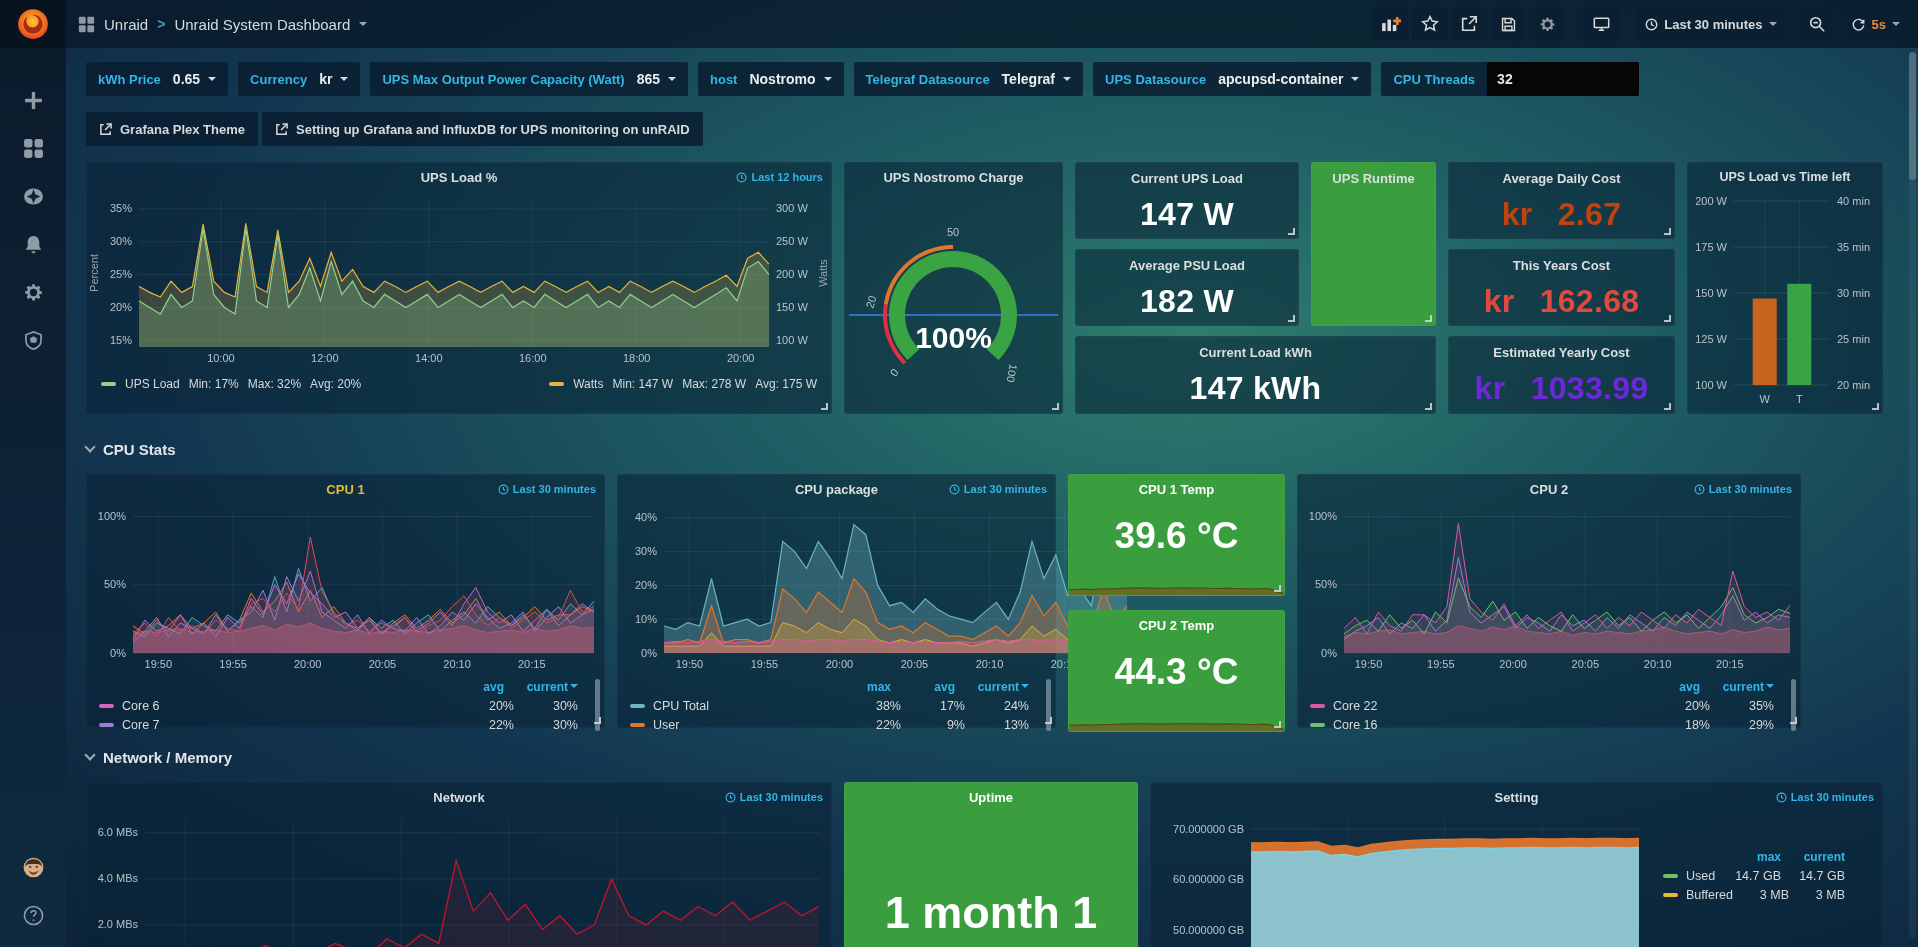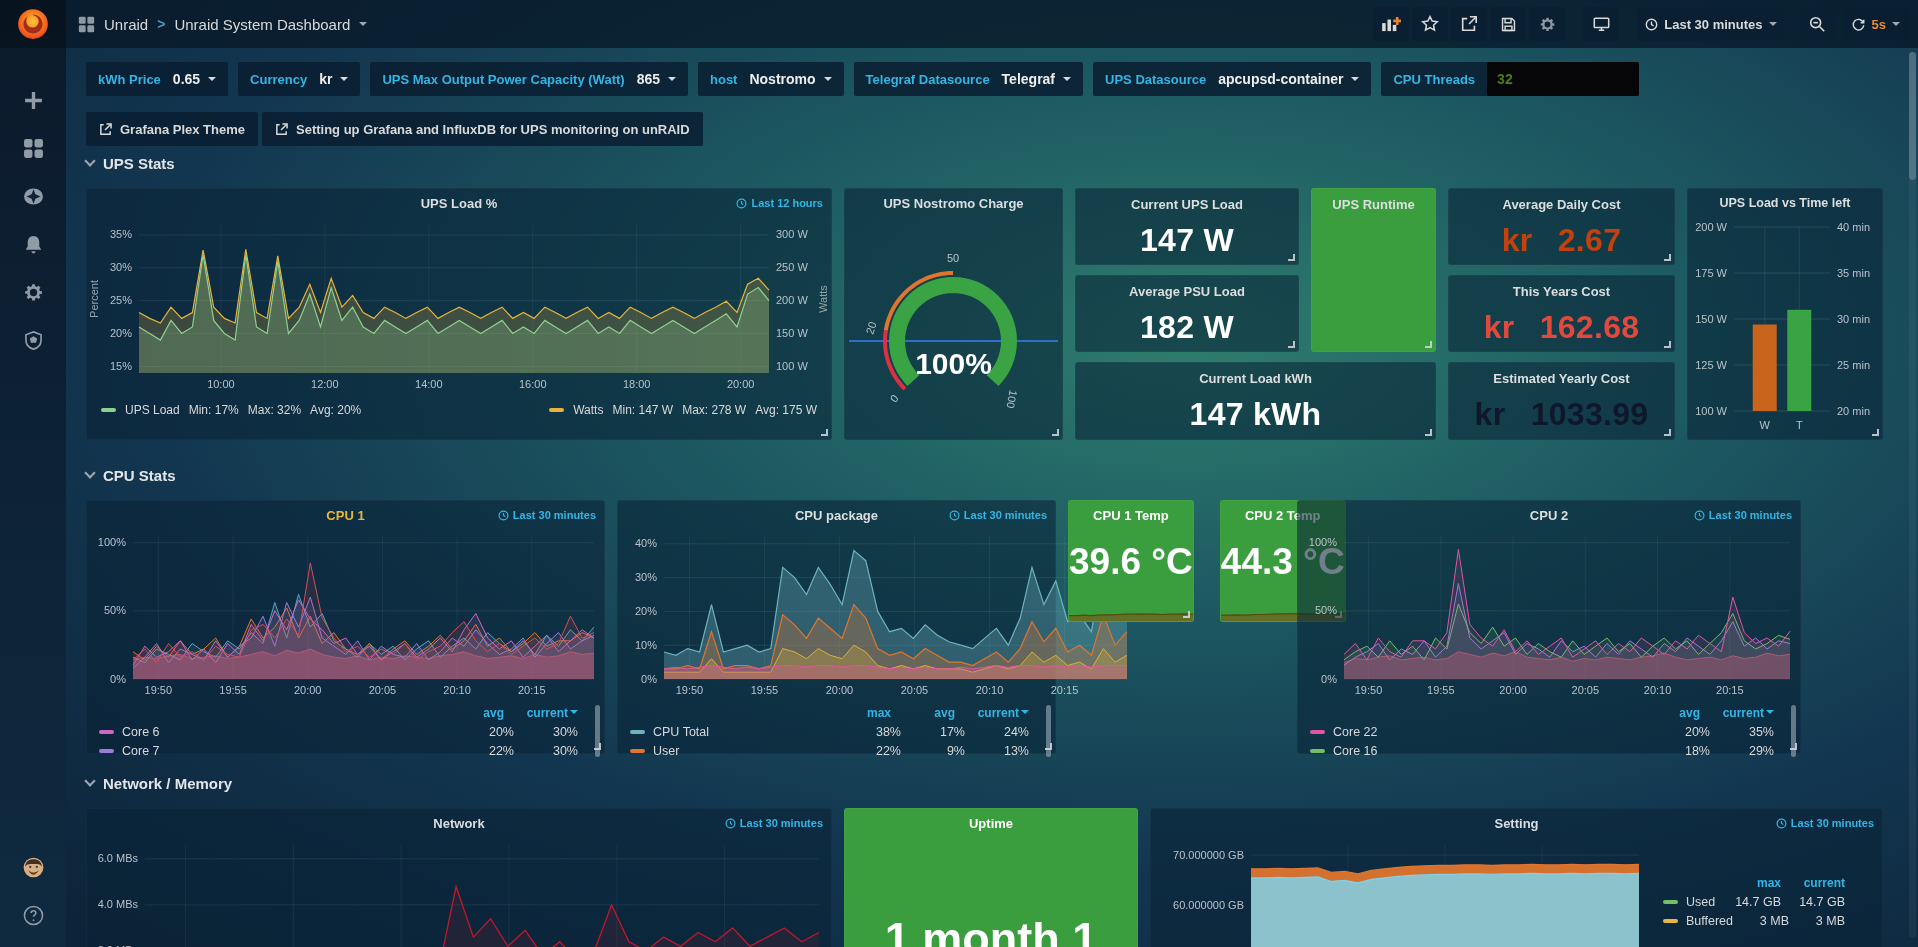--- a/index.html
+++ b/index.html
@@ -30,21 +30,21 @@
   .tile .orange{color:#eb8b2d;}
   .tile-group{display:flex;gap:3px;margin-right:14px;}
   .tile-solo{margin-right:14px;}
   
   .dash{padding:14px 0 0 20px;flex:1;position:relative;}
   .var-row{display:flex;gap:10px;height:42px;align-items:flex-start;}
   .vp{display:flex;align-items:center;height:34px;background:rgba(9,29,48,.85);border-radius:2px;}
   .vl{color:var(--cyan);font-weight:700;font-size:13px;padding:0 12px;}
   .vv{color:#eee;font-weight:700;font-size:14px;display:flex;align-items:center;gap:8px;padding-right:12px;cursor:pointer;}
   .vv .caret{border-top-color:#d8d9da;}
-  .vi{width:152px;height:34px;background:#060608;border:none;border-radius:2px;color:#4d7c0f;font-weight:700;font-size:14px;padding:12px 10px;font-family:"Liberation Sans",sans-serif;outline:none;}
+  .vi{width:152px;height:34px;background:#060608;border:none;border-radius:2px;color:#e5e5e5;font-weight:700;font-size:14px;padding:12px 10px;font-family:"Liberation Sans",sans-serif;outline:none;}
   .links-row{display:flex;gap:4px;height:38px;margin-top:8px;align-items:flex-start;}
   .lnk{height:34px;display:flex;gap:8px;align-items:center;background:rgba(9,29,48,.85);padding:0 13px;border-radius:2px;color:#d8d9da;font-weight:700;font-size:13px;cursor:pointer;}
   .sec{display:flex;align-items:center;gap:9px;height:26px;font-weight:700;font-size:15px;color:#e3e5e8;cursor:pointer;}
   .sec:nth-of-type(1){margin-top:20px;}
   .chev{width:8px;height:8px;border-left:2px solid #9fa8b0;border-bottom:2px solid #9fa8b0;transform:rotate(-45deg);margin-top:-4px;}
   .row{display:flex;gap:12px;margin-top:12px;}
   
   .panel{position:relative;background:rgba(8,34,54,.58);border:1px solid rgba(255,255,255,.03);border-radius:3px;flex-shrink:0;}
   .panel.green{background:var(--green);}
   .p-h{height:28px;display:flex;align-items:center;justify-content:center;position:relative;}
@@ -300,24 +300,20 @@
         <div class="lnk">
           <svg width="13" height="13" viewBox="0 0 14 14" fill="none" stroke="#d8d9da" stroke-width="1.6">
             <path d="M5 2H2v10h10V9"></path>
             <path d="M8 1h5v5"></path>
             <path d="M13 1L6.5 7.5"></path>
           </svg>
           <span>Setting up Grafana and InfluxDB for UPS monitoring on unRAID</span>
         </div>
       </div>
 
-    <div class="sec">
-      <i class="chev"></i>
-      <span>UPS Stats</span>
-    </div>
 
     <div class="row" style="height:252px">
       <section class="panel" style="width:746px">
         <header class="p-h">
           <span class="p-title">UPS Load %</span>
           <span class="p-time">
             <svg width="11" height="11" viewBox="0 0 14 14" fill="none" stroke="currentColor" stroke-width="1.5">
                 <circle cx="7" cy="7" r="5.6"></circle>
                 <path d="M7 3.8V7l2.3 1.4"></path>
               </svg>
@@ -421,21 +417,21 @@
           <span class="stat-value spread" id="stat-4" style="color: rgb(226, 73, 61);">kr 162.68</span>
           <i class="rsz"></i>
         </section>
         <section class="panel stat" id="stat-p-5" style="grid-column:1/span 2;grid-row:3">
           <span class="stat-title">Current Load kWh</span>
           <span class="stat-value" id="stat-5" style="color: rgb(255, 255, 255);">147 kWh</span>
           <i class="rsz"></i>
         </section>
         <section class="panel stat" id="stat-p-6" style="grid-column:3;grid-row:3">
           <span class="stat-title">Estimated Yearly Cost</span>
-          <span class="stat-value spread" id="stat-6" style="color: #0f172a;">kr 1033.99</span>
+          <span class="stat-value spread" id="stat-6" style="color: #6d28d9;">kr 1033.99</span>
           <i class="rsz"></i>
         </section>
       </div>
 
       <section class="panel" style="width:196px">
         <header class="p-h">
             <span class="p-title" style="font-size:12.5px">UPS Load vs Time left</span>
           </header>
         <svg id="c-bars" width="194" height="220">
             <line x1="46" x2="142" y1="10" y2="10" stroke="rgba(255,255,255,0.1)"></line>
@@ -598,21 +594,21 @@
               <span class="lg-name">User</span>
               <span class="lg-c">22%</span>
               <span class="lg-c">9%</span>
               <span class="lg-c">13%</span>
             </div>
             <i class="lg-sb"></i>
           </div>
         <i class="rsz"></i>
       </section>
 
-      <div style="width:217px;display:flex;flex-direction:row;gap:26px">
+      <div style="width:217px;display:flex;flex-direction:column;gap:14px">
         <section class="panel green" style="height:122px;overflow:hidden">
           <header class="p-h">
               <span class="p-title" style="color:#fff">CPU 1 Temp</span>
             </header>
           <div class="temp-val">39.6 °C</div>
           <svg id="c-t1" class="spark" width="215" height="38">
               <path d="M0.0 32.6L7.2 32.6L14.3 32.2L21.5 32.6L28.7 32.2L35.8 31.9L43.0 31.9L50.2 31.5L57.3 31.2L64.5 31.2L71.7 30.9L78.8 31.2L86.0 31.2L93.2 31.5L100.3 31.2L107.5 31.2L114.7 30.9L121.8 31.2L129.0 31.2L136.2 31.2L143.3 31.5L150.5 31.5L157.7 31.2L164.8 31.5L172.0 31.5L179.2 31.9L186.3 31.9L193.5 31.5L200.7 31.9L207.8 34.6L215.0 36.6L215 38L0 38Z" fill="#6d6420" fill-opacity="0.8" stroke="none"></path>
               <path d="M0.0 32.6L7.2 32.6L14.3 32.2L21.5 32.6L28.7 32.2L35.8 31.9L43.0 31.9L50.2 31.5L57.3 31.2L64.5 31.2L71.7 30.9L78.8 31.2L86.0 31.2L93.2 31.5L100.3 31.2L107.5 31.2L114.7 30.9L121.8 31.2L129.0 31.2L136.2 31.2L143.3 31.5L150.5 31.5L157.7 31.2L164.8 31.5L172.0 31.5L179.2 31.9L186.3 31.9L193.5 31.5L200.7 31.9L207.8 34.6L215.0 36.6" fill="none" stroke="#55490f" stroke-width="1.2"></path>
             </svg>
           <i class="rsz"></i>

